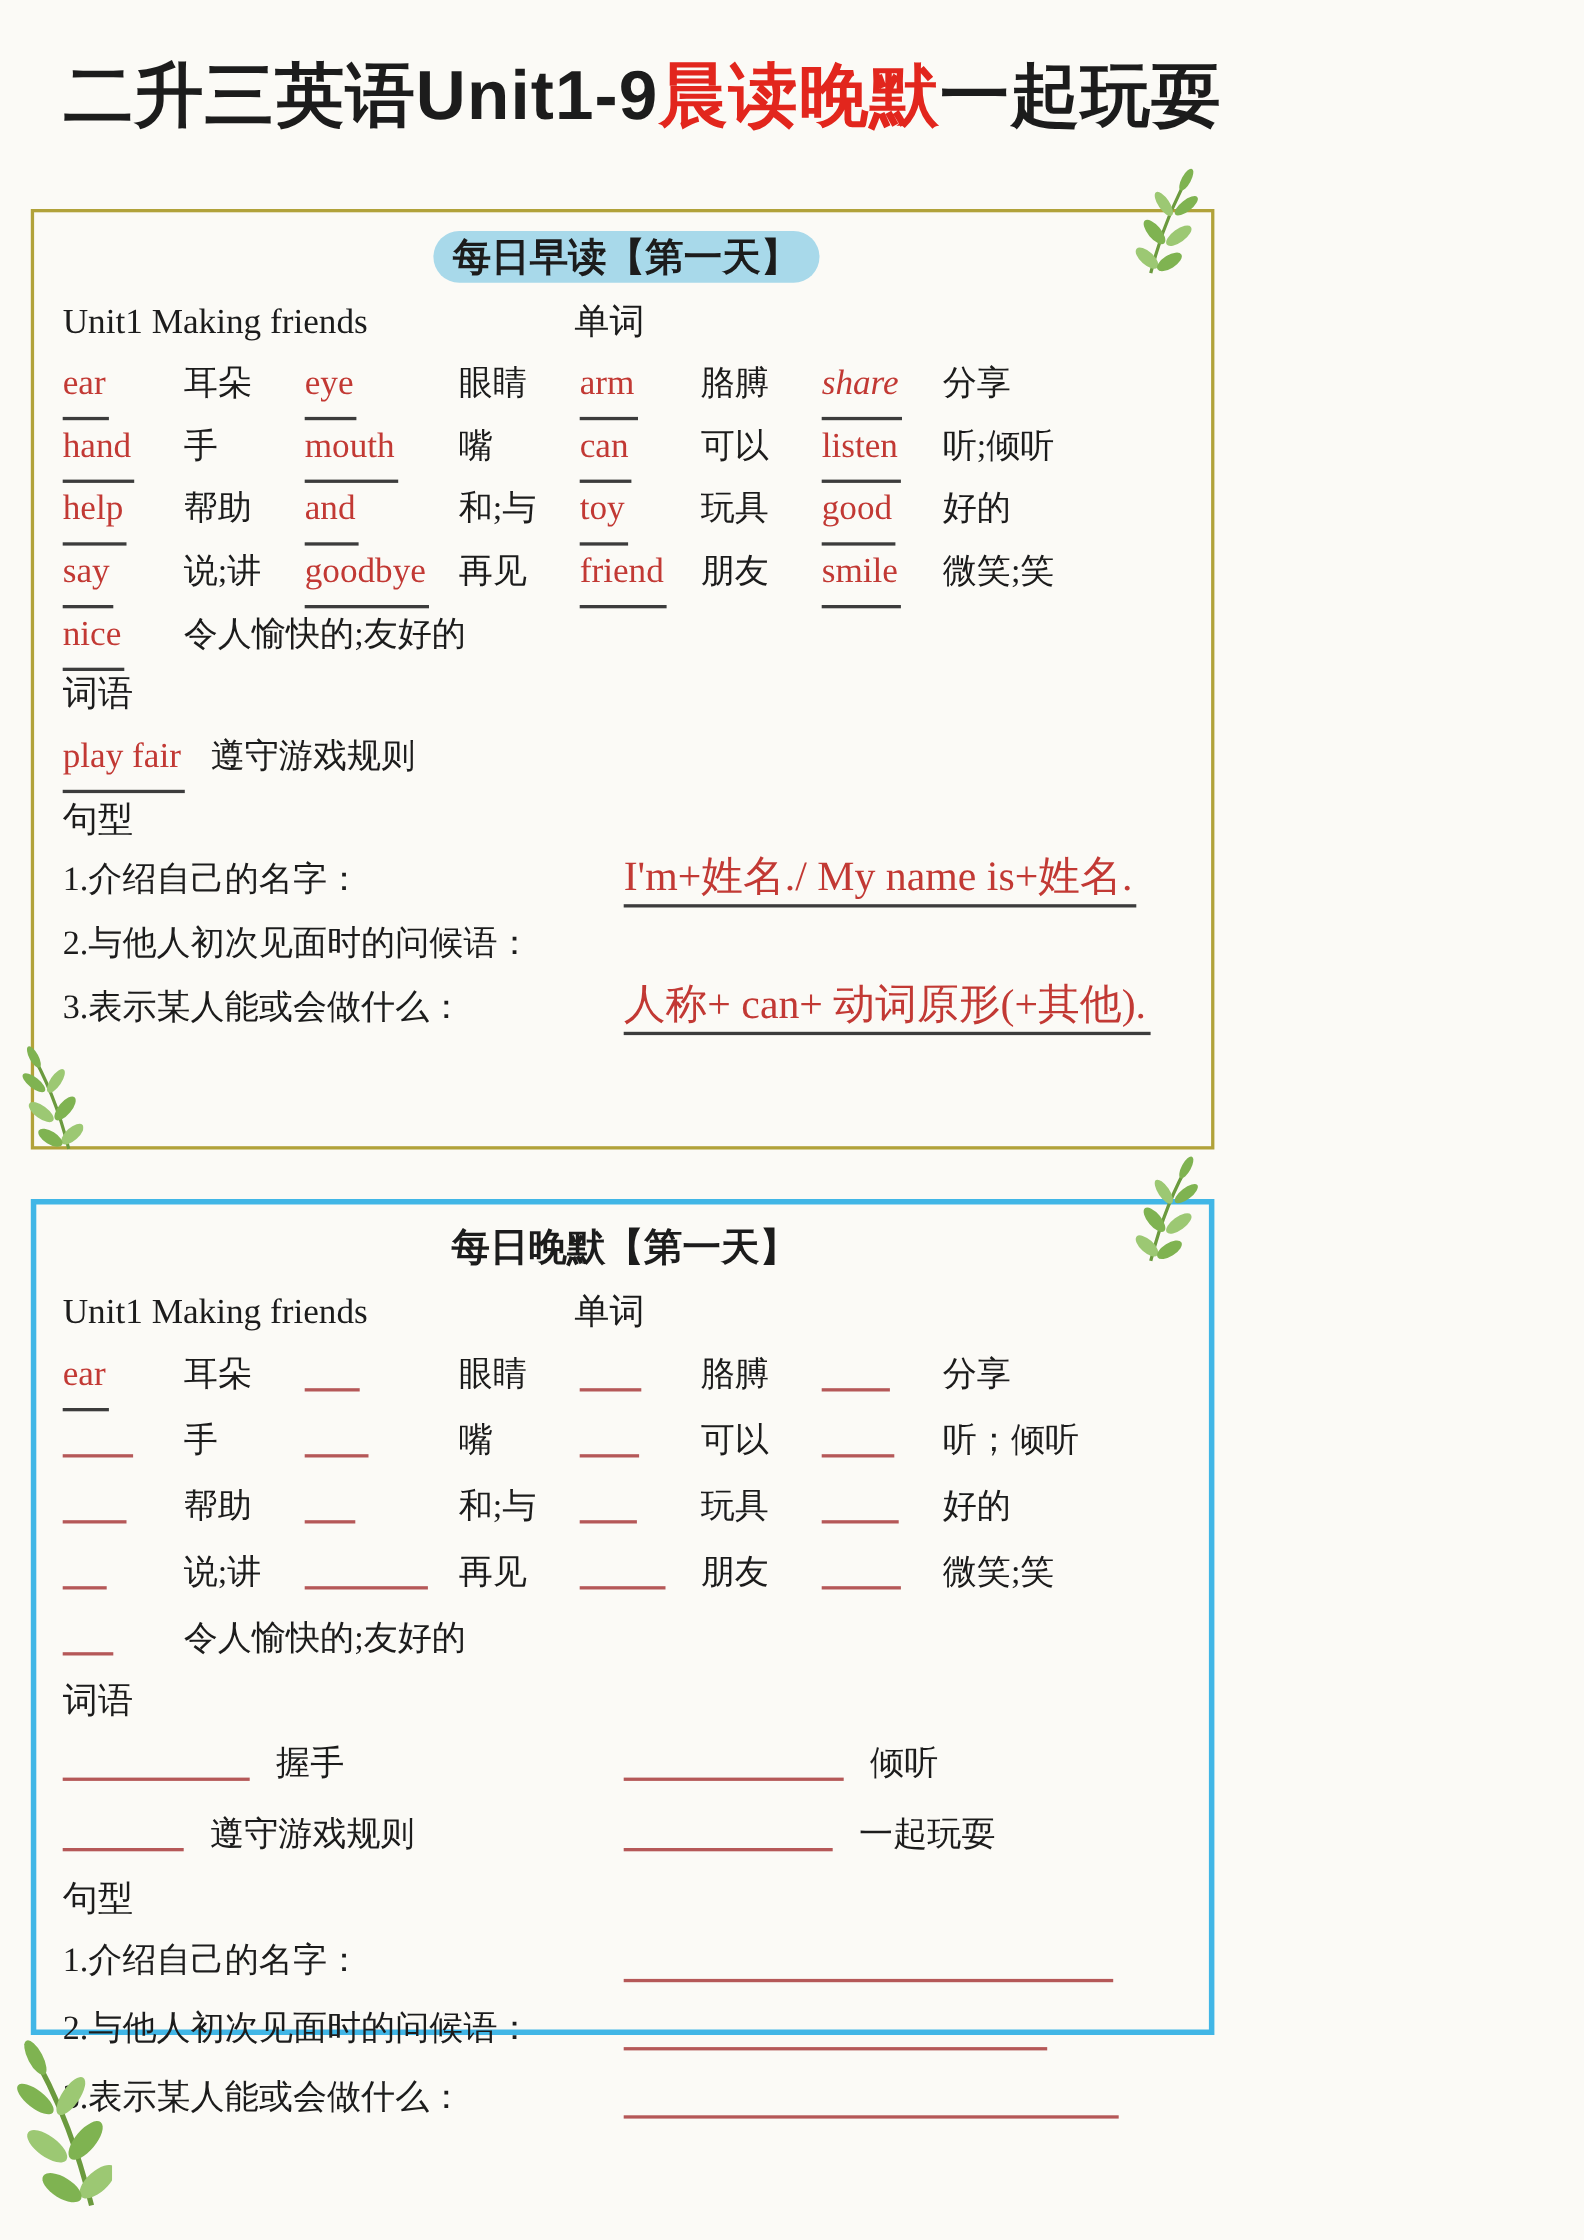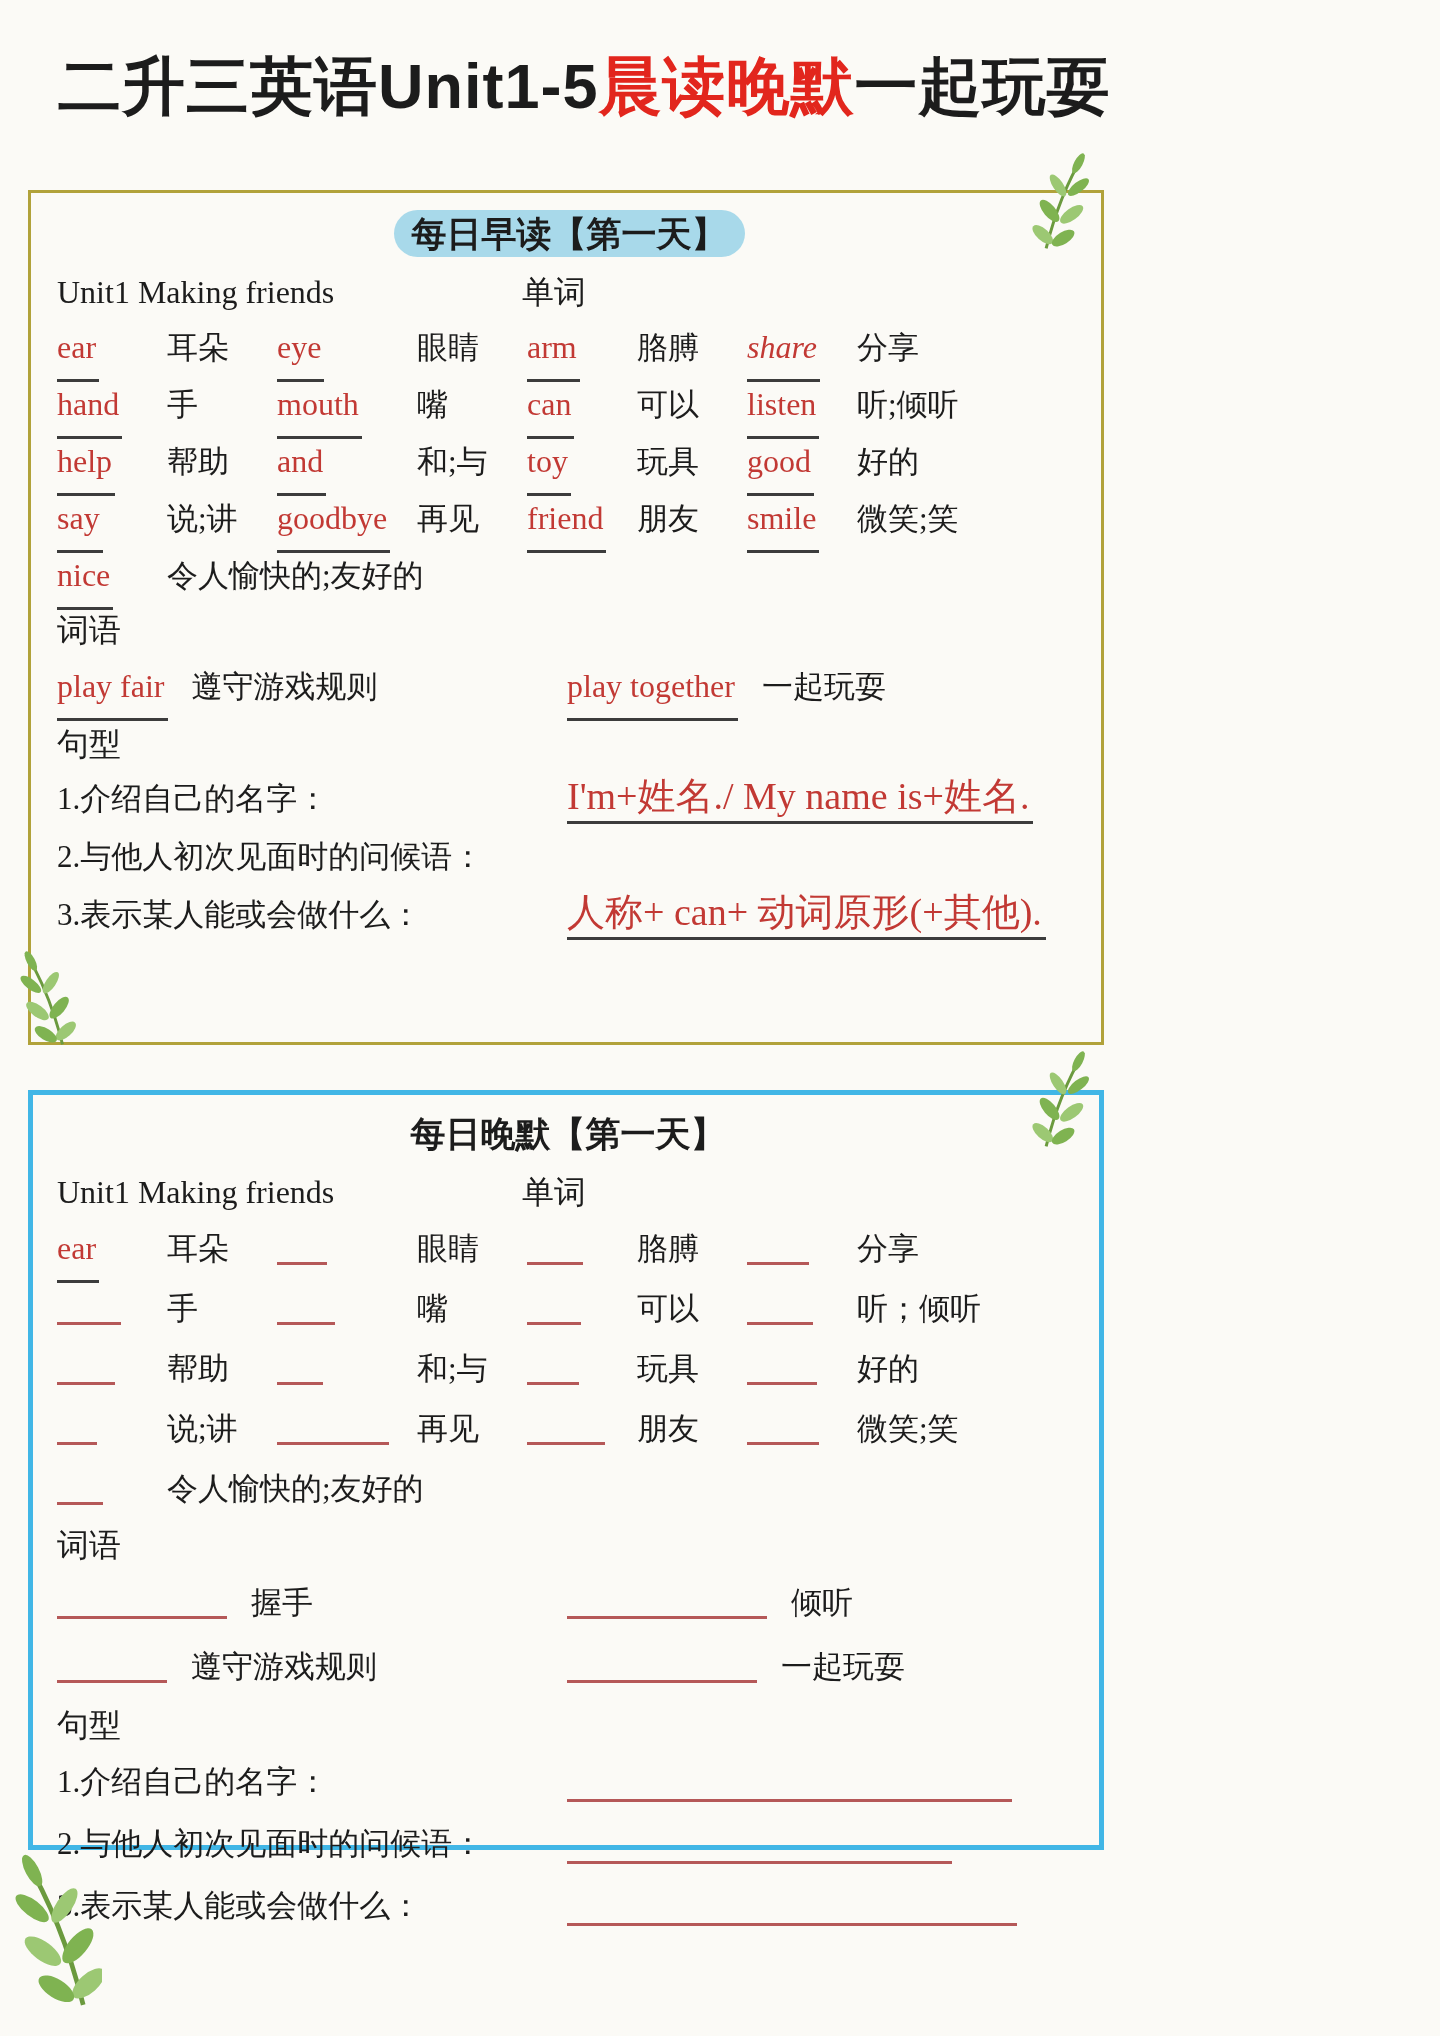--- a/index.html
+++ b/index.html
@@ -81,21 +81,21 @@
       <ellipse cx="28" cy="44" rx="6" ry="15" fill="var(--leaf-green-light)" transform="rotate(-34 28 44)"></ellipse>
       <ellipse cx="52" cy="46" rx="6" ry="15" fill="var(--leaf-green)" transform="rotate(52 52 46)"></ellipse>
       <ellipse cx="18" cy="74" rx="7" ry="16" fill="var(--leaf-green)" transform="rotate(-40 18 74)"></ellipse>
       <ellipse cx="44" cy="78" rx="7" ry="16" fill="var(--leaf-green-light)" transform="rotate(54 44 78)"></ellipse>
       <ellipse cx="10" cy="102" rx="7" ry="15" fill="var(--leaf-green-light)" transform="rotate(-48 10 102)"></ellipse>
       <ellipse cx="34" cy="106" rx="7" ry="15" fill="var(--leaf-green)" transform="rotate(58 34 106)"></ellipse>
     </symbol>
   </defs>
 </svg>
 
-<h1 class="title"><span>二升三英语Unit1-5</span><span class="accent">晨读晚默</span><span>一起玩耍</span></h1>
+<h1 class="title"><span>二升三英语Unit1-9</span><span class="accent">晨读晚默</span><span>一起玩耍</span></h1>
 
 <section class="card card-morning">
   <div class="card-header">
     <span class="hl">每日早读【第一天】</span>
   </div>
   <div class="unit-row">
     <span class="unit-left">Unit1 Making friends</span>
     <span>单词</span>
   </div>
   <div id="m-words">
@@ -141,21 +141,20 @@
       </div>
       <div class="word-row">
         <span class="cell" style="width: 110px;"><span class="en-word">nice</span></span>
         <span class="cell" style="width: 110px;">令人愉快的;友好的</span>
       </div>
     </div>
   <div class="sec-label">词语</div>
   <div id="m-phrases">
       <div class="phrase-row">
         <span class="pr-left"><span class="en-word phrase-en">play fair</span><span>遵守游戏规则</span></span>
-        <span class="pr-right"><span class="en-word phrase-en">play together</span><span>一起玩耍</span></span>
       </div>
     </div>
   <div class="sec-label">句型</div>
   <div id="m-patterns">
       <div class="pattern-row">
         <span class="pat-q">1.介绍自己的名字：</span>
         <span class="pat-a"><span class="answer-text">I'm+姓名./ My name is+姓名.</span></span>
       </div>
       <div class="pattern-row">
         <span class="pat-q">2.与他人初次见面时的问候语：</span>

